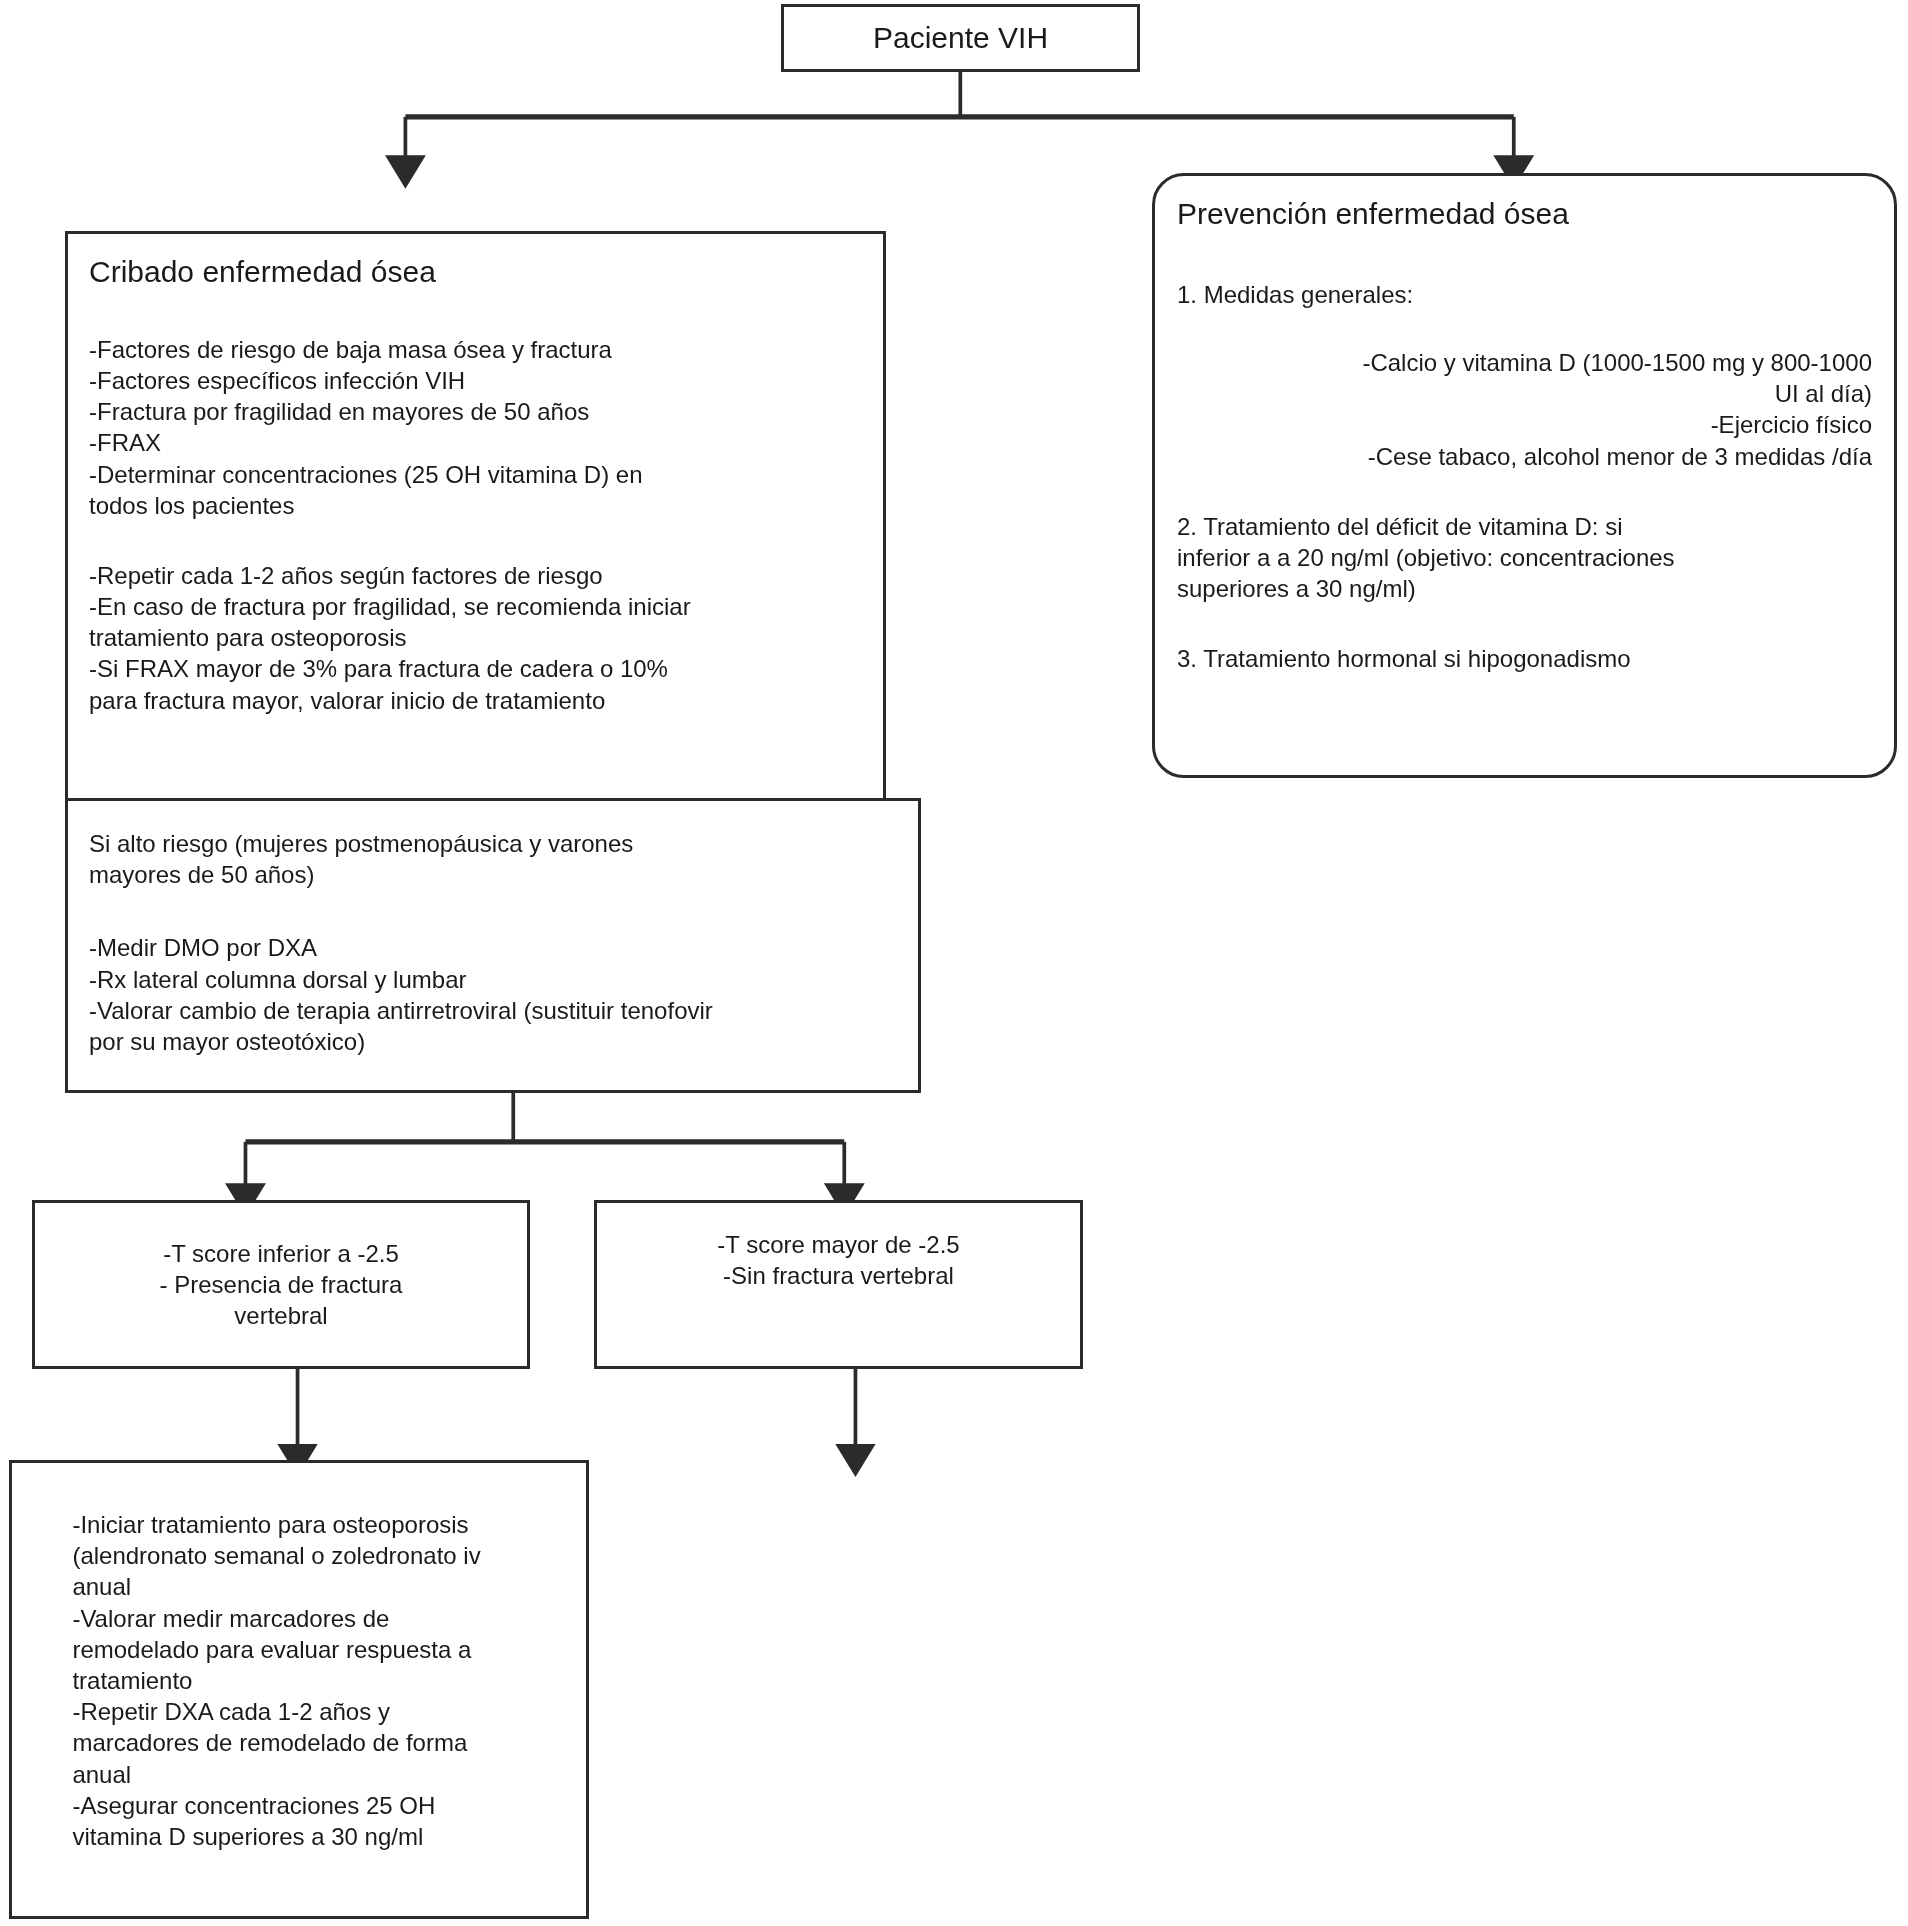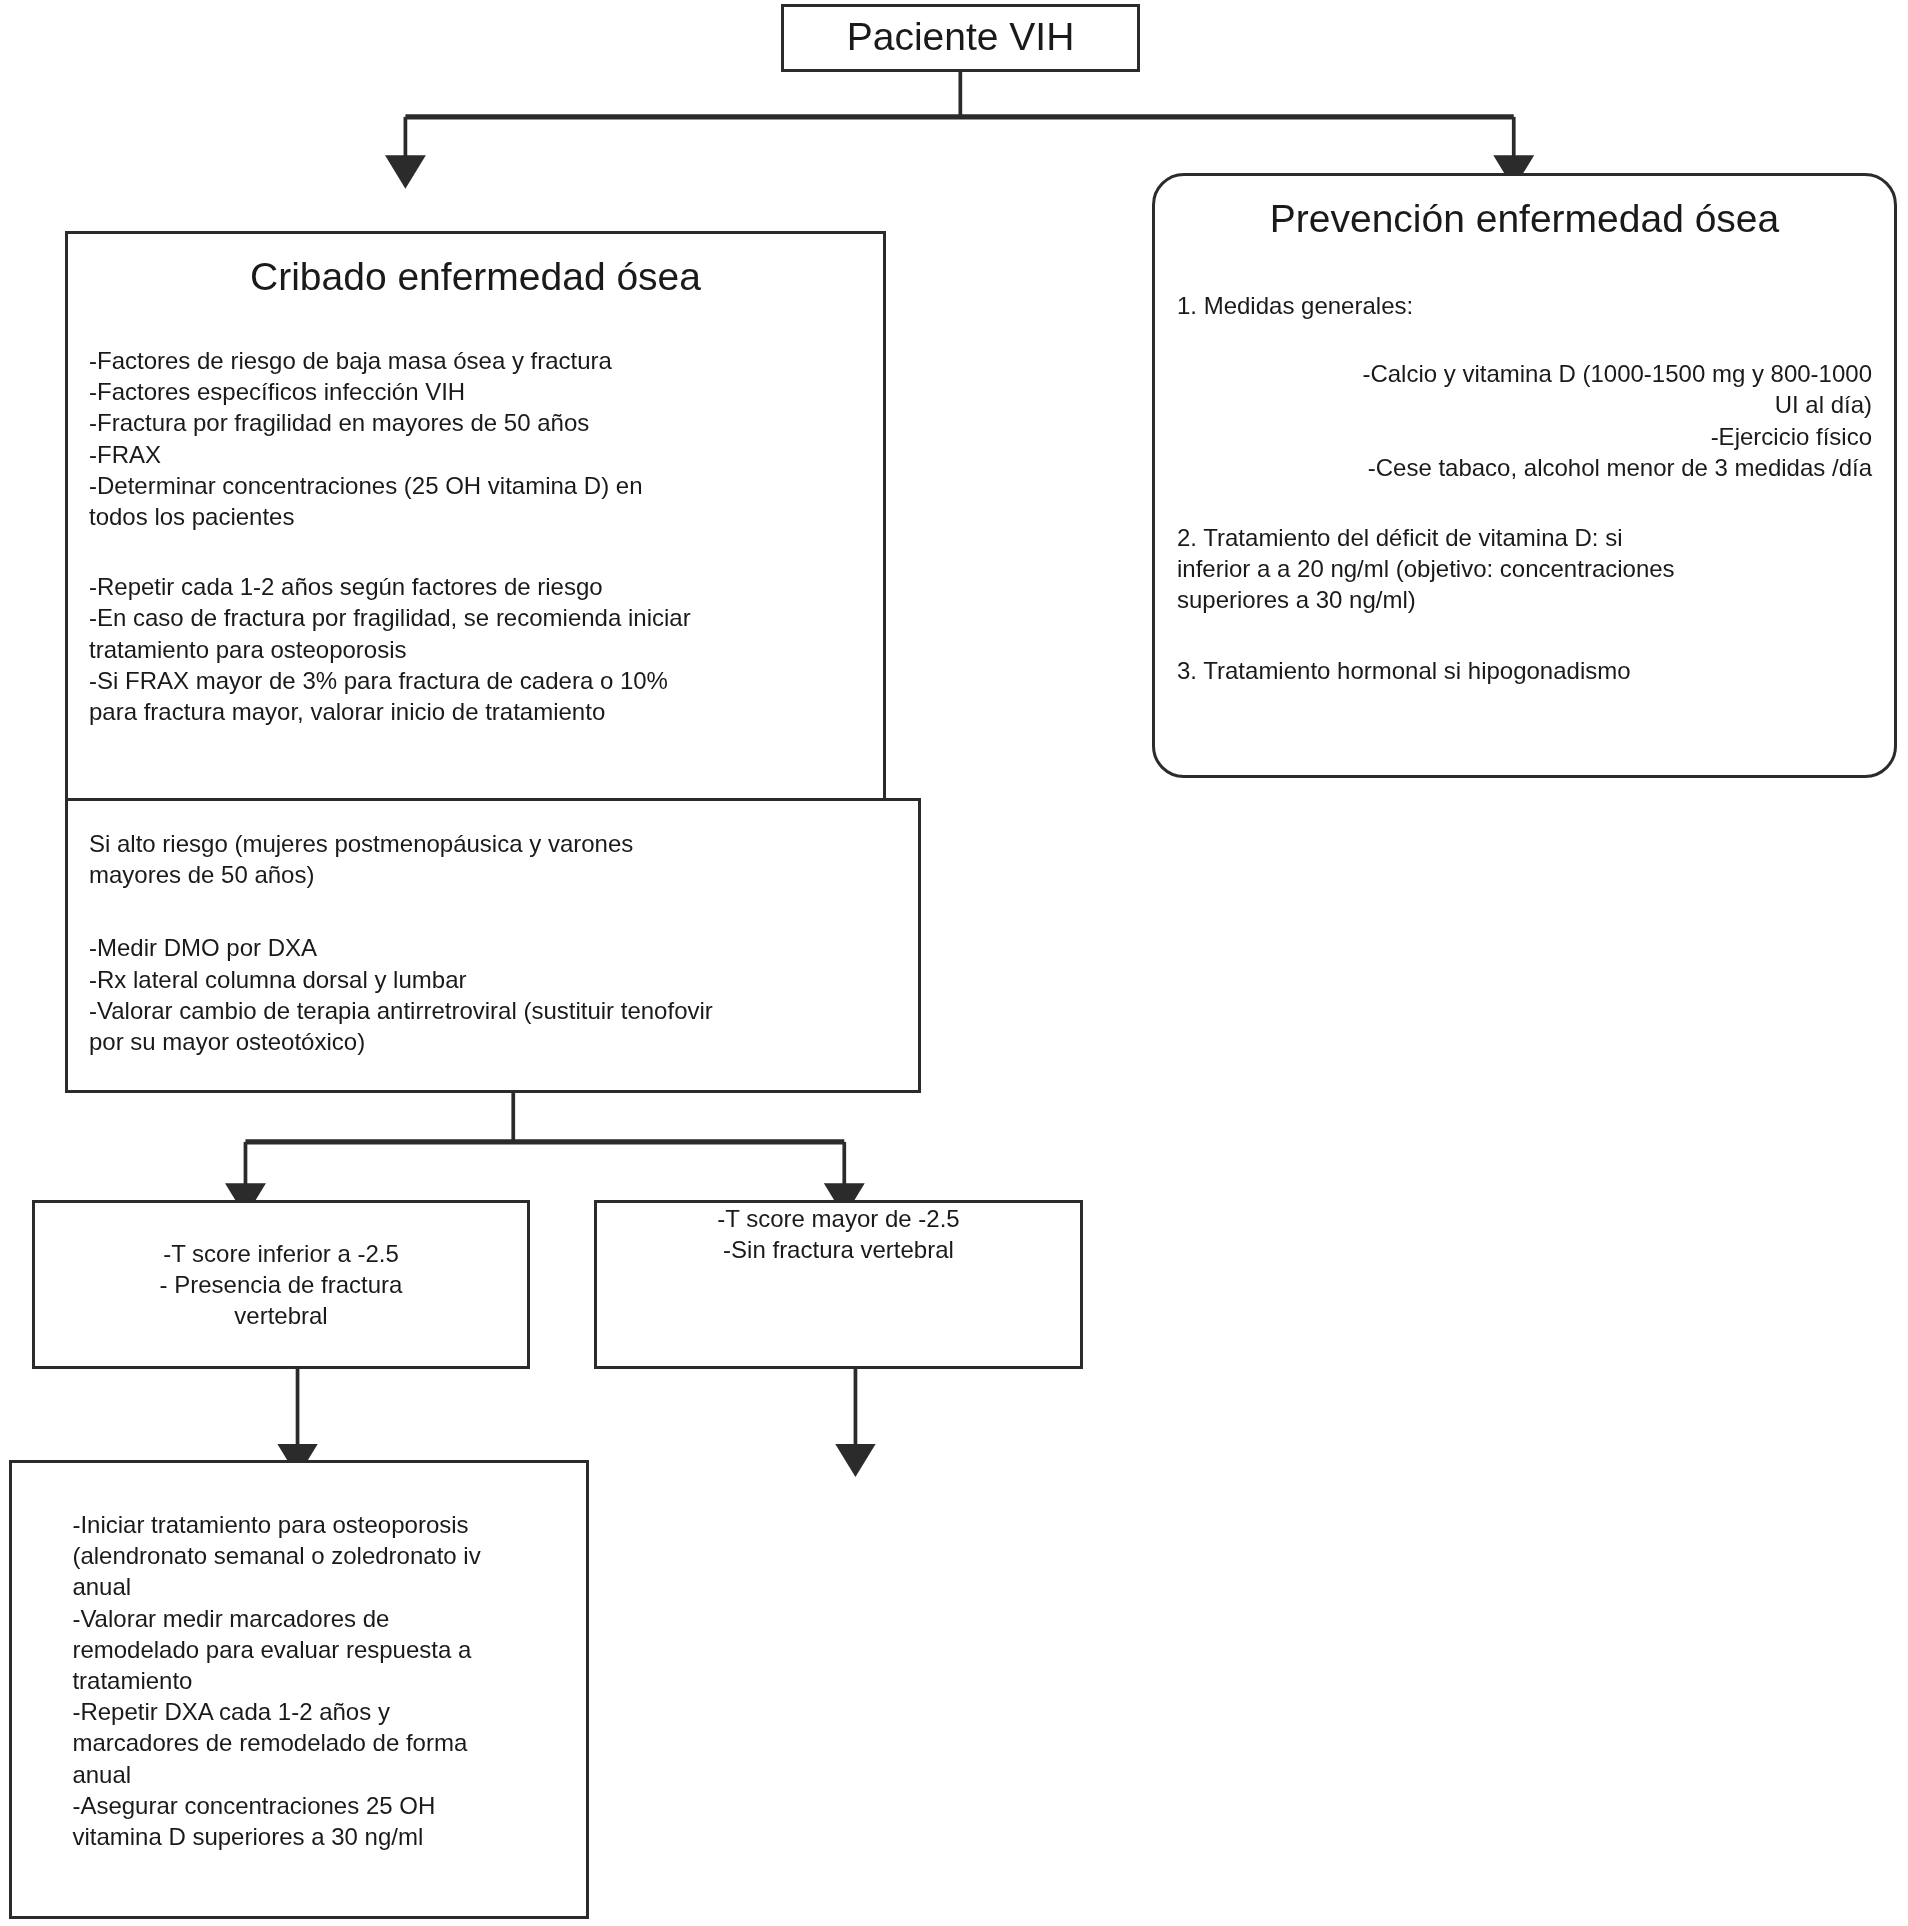--- a/index.html
+++ b/index.html
@@ -1,20 +1,20 @@
 <!DOCTYPE html>
 <html style="font-size:12px"><head>
 <meta charset="utf-8">
 <style>
   html,body{margin:0;padding:0;background:#ffffff;}
   body{font-family:"Liberation Sans","DejaVu Sans",sans-serif;color:#1a1a1a;}
   #canvas{position:relative;width:1908px;height:1926px;background:#fff;overflow:hidden;}
   .box{position:absolute;border:3.7px solid #2b2b2b;background:#fff;box-sizing:border-box;}
   .ctr{text-align:center;}
-  .title{font-size:39px;line-height:1.25;text-align:center;}
+  .title{font-size:30px;line-height:1.25;text-align:left;}
   .body{font-size:24px;line-height:1.30;white-space:pre-wrap;}
   svg.links{position:absolute;left:0;top:0;width:1908px;height:1926px;pointer-events:none;}
 </style>
 </head>
 <body>
 
 <div id="canvas">
 
   <svg class="links" viewBox="0 0 2565 2589">
     <defs>
@@ -97,21 +97,21 @@
     </div>
   </div>
 
   <div class="box" style="left:32px;top:1200px;width:498px;height:169px;display:flex;align-items:center;justify-content:center;">
     <div class="body ctr">-T score inferior a -2.5
 - Presencia de fractura
 vertebral</div>
   </div>
 
   <div class="box" style="left:594px;top:1200px;width:489px;height:169px;">
-    <div class="body ctr" style="">-T score mayor de -2.5
+    <div class="body ctr" style="margin-top:26px;">-T score mayor de -2.5
 -Sin fractura vertebral</div>
   </div>
 
   <div class="box" style="left:9px;top:1460px;width:580px;height:459px;padding-left:44px;">
     <div class="body" style="padding:46px 16.4px 0 16.4px;">-Iniciar tratamiento para osteoporosis
 (alendronato semanal o zoledronato iv
 anual
 -Valorar medir marcadores de
 remodelado para evaluar respuesta a
 tratamiento

